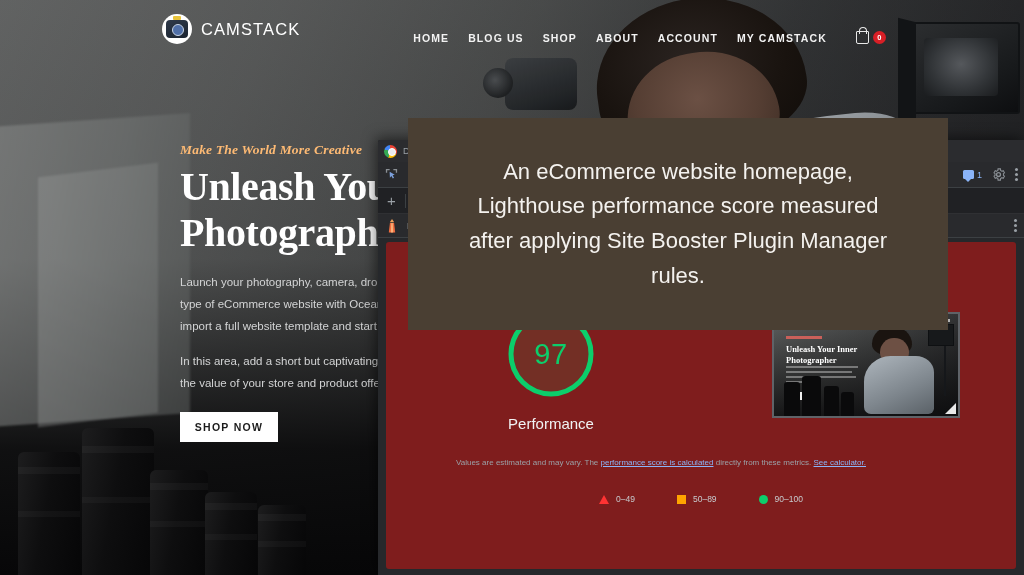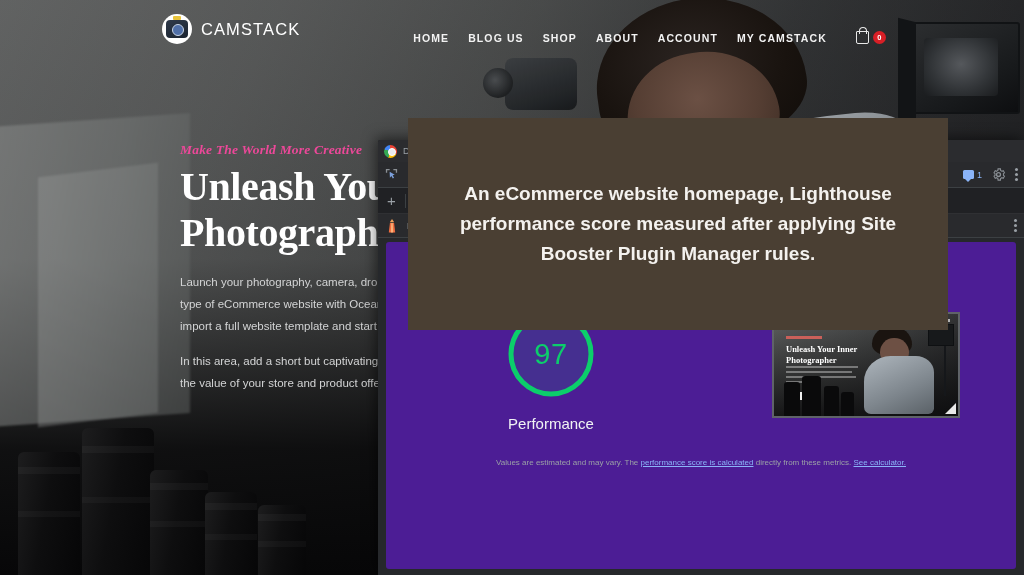--- a/index.html
+++ b/index.html
@@ -177,21 +177,21 @@
   .cart-badge {
     width: 13px; height: 13px; border-radius: 50%;
     background: #d81f26; color: #fff;
     font-size: 7.5px; font-weight: 700;
     display: flex; align-items: center; justify-content: center;
   }
 
   
   .hero { position: absolute; left: 180px; top: 142px; width: 290px; z-index: 5; }
   .hero-tagline {
-    color: #ec4899; font-family: "Liberation Serif", serif;
+    color: #fdba74; font-family: "Liberation Serif", serif;
     font-style: italic; font-weight: 700;
     font-size: 13.5px; letter-spacing: .2px; margin-bottom: 6px;
   }
   .hero-title {
     color: #ffffff; font-family: "Liberation Serif", serif;
     font-weight: 700; font-size: 40px; line-height: 1.16;
     letter-spacing: -.4px; white-space: nowrap;
   }
   .hero-p {
     color: #d3d4d5; font-size: 11.5px; line-height: 1.92;
@@ -282,21 +282,21 @@
   .dt-subbar-txt { color: #c7cacd; font-size: 9.5px; }
   .dt-subbar .kebab { margin-left: auto; }
 
   
   .lh-report {
     position: absolute; left: 0; right: 0; top: 98px; bottom: 0;
     background: #26282b;
   }
   .lh-inner {
     position: absolute; left: 8px; right: 8px; top: 4px; bottom: 6px;
-    background: #4c1d95;
+    background: #7f1d1d;
     border-radius: 3px;
     overflow: hidden;
   }
   .lh-cols {
     position: absolute; left: 0; right: 0; top: 64px;
     display: flex; align-items: flex-start;
   }
   .lh-gaugecol {
     width: 330px; display: flex; flex-direction: column; align-items: center;
   }
@@ -374,21 +374,21 @@
   }
   .lh-thumb .t-corner {
     position: absolute; right: 2px; bottom: 2px;
     width: 0; height: 0;
     border-left: 11px solid transparent;
     border-bottom: 11px solid #e8e8e8;
   }
 
   .lh-note {
     position: absolute; left: 0; right: 0; top: 214px;
-    text-align: center; color: #9aa0a6; font-size: 8px; line-height: 1.75;
+    text-align: left; color: #9aa0a6; font-size: 8px; line-height: 1.75;
     padding: 0 70px;
   }
   .lh-note a { color: #8ab4f8; text-decoration: underline; }
   .lh-legend {
     position: absolute; left: 0; right: 0; top: 252px;
     display: flex; justify-content: center; gap: 42px;
   }
   .lg-item { display: flex; align-items: center; gap: 7px; color: #c7cacd; font-size: 8.5px; }
   .lg-tri {
     width: 0; height: 0;
@@ -401,22 +401,22 @@
   
   .caption {
     position: absolute; left: 408px; top: 118px;
     width: 540px; height: 212px;
     background: #4a3f33;
     display: flex; align-items: center; justify-content: center;
     z-index: 30;
     padding: 0 46px;
   }
   .caption p {
-    color: #f4f2ef; font-size: 19px; line-height: 1.58;
-    text-align: center; font-weight: 700;
+    color: #f4f2ef; font-size: 22px; line-height: 1.58;
+    text-align: center; font-weight: 400;
   }
 </style>
 </head>
 <body>
 
 <div id="stage">
 
   <div class="site-bg">
     <div class="bg-panel-l"></div>
     <div class="bg-panel-l2"></div>
@@ -463,20 +463,21 @@
     <div class="hero-title">Photographer</div>
     <div class="hero-p">
       <div>Launch your photography, camera, drone or any</div>
       <div>type of eCommerce website with Ocean. Simply</div>
       <div>import a full website template and start from the</div>
     </div>
     <div class="hero-p second">
       <div>In this area, add a short but captivating text about</div>
       <div>the value of your store and product offer.</div>
     </div>
+    <button class="shop-btn">SHOP NOW</button>
   </div>
 
   <div class="devtools">
 
     <div class="dt-titlebar">
       <div class="chrome-orb"></div>
       <div class="dt-title-text">DevTools</div>
     </div>
 
     <div class="dt-toolbar">
@@ -586,20 +587,34 @@
               <div class="t-lens" style="left:28px;width:19px;height:40px"></div>
               <div class="t-lens" style="left:50px;width:15px;height:30px"></div>
               <div class="t-lens" style="left:67px;width:13px;height:24px"></div>
               <div class="t-corner"></div>
             </div>
           </div>
         </div>
 
         <div class="lh-note"><span>Values are estimated and may vary. The </span><a href="#">performance score is calculated</a><span> directly from these metrics. </span><a href="#">See calculator.</a></div>
 
+        <div class="lh-legend">
+          <div class="lg-item">
+            <span class="lg-tri"></span>
+            <span>0–49</span>
+          </div>
+          <div class="lg-item">
+            <span class="lg-sq"></span>
+            <span>50–89</span>
+          </div>
+          <div class="lg-item">
+            <span class="lg-cir"></span>
+            <span>90–100</span>
+          </div>
+        </div>
 
       </div>
     </div>
   </div>
 
   <div class="caption">
     <p>An eCommerce website homepage, Lighthouse performance score measured after applying Site Booster Plugin Manager rules.</p>
   </div>
 
 </div>

